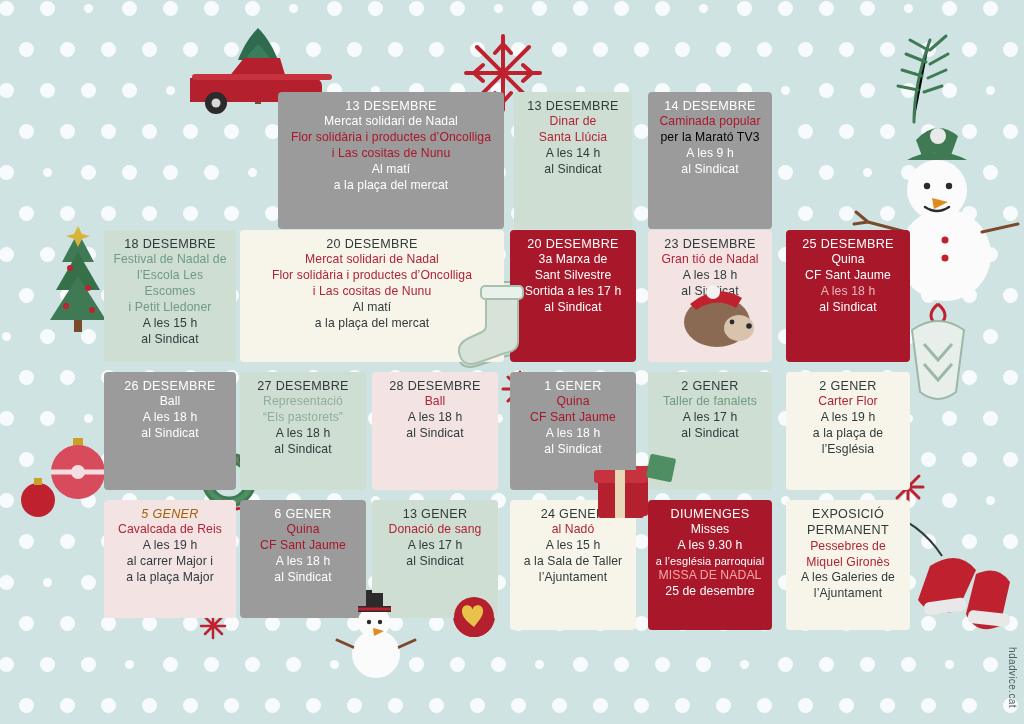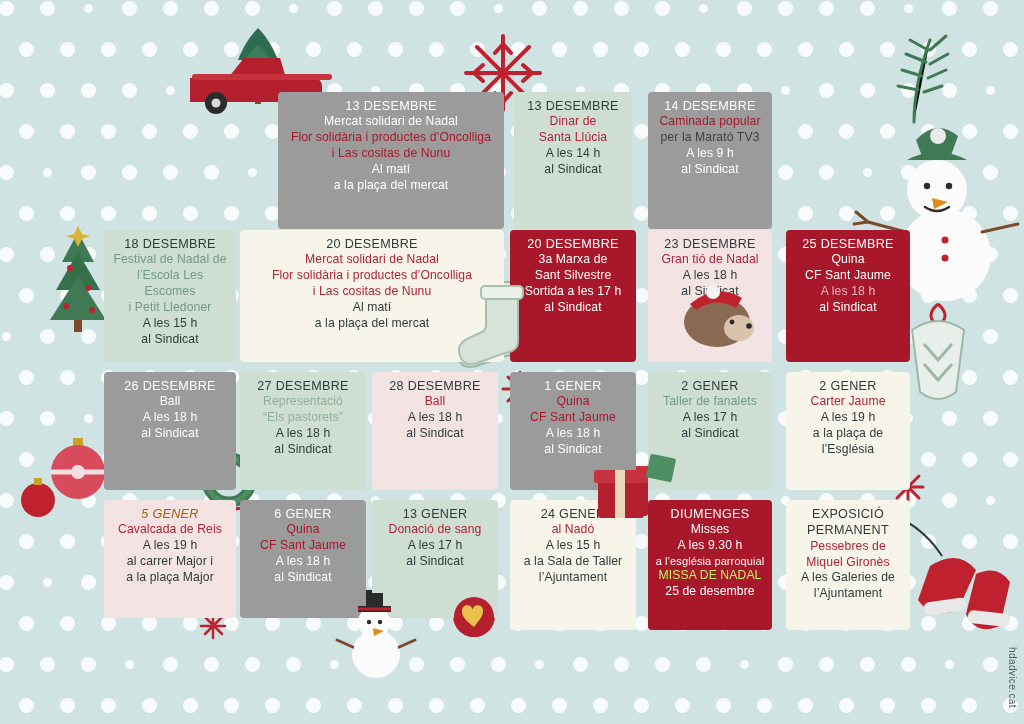--- a/index.html
+++ b/index.html
@@ -658,21 +658,21 @@
     <span class="ln head" style="color: rgb(47, 59, 59);">13 DESEMBRE</span>
     <span class="ln" style="color: rgb(176, 36, 54);">Dinar de</span>
     <span class="ln" style="color: rgb(176, 36, 54);">Santa Llúcia</span>
     <span class="ln" style="color: rgb(47, 59, 59);">A les 14 h</span>
     <span class="ln" style="color: rgb(47, 59, 59);">al Sindicat</span>
   </div>
 
   <div class="card" style="left:648px;top:92px;width:124px;height:137px;background:#9b9b9b;">
     <span class="ln head" style="color: rgb(255, 255, 255);">14 DESEMBRE</span>
     <span class="ln" style="color: rgb(168, 23, 42);">Caminada popular</span>
-    <span class="ln" style="color: #404040;">per la Marató TV3</span>
+    <span class="ln" style="color: #000000;">per la Marató TV3</span>
     <span class="ln" style="color: rgb(255, 255, 255);">A les 9 h</span>
     <span class="ln" style="color: rgb(255, 255, 255);">al Sindicat</span>
   </div>
 
 
   <div class="card" style="left:104px;top:230px;width:132px;height:132px;background:#cfded2;">
     <span class="ln head" style="color: rgb(47, 59, 59);">18 DESEMBRE</span>
     <span class="ln" style="color: rgb(111, 154, 132);">Festival de Nadal de</span>
     <span class="ln" style="color: rgb(111, 154, 132);">l’Escola Les Escomes</span>
     <span class="ln" style="color: rgb(111, 154, 132);">i Petit Lledoner</span>
@@ -744,21 +744,21 @@
 
   <div class="card" style="left:648px;top:372px;width:124px;height:118px;background:#cfded2;">
     <span class="ln head" style="color: rgb(47, 59, 59);">2 GENER</span>
     <span class="ln" style="color: rgb(111, 154, 132);">Taller de fanalets</span>
     <span class="ln" style="color: rgb(47, 59, 59);">A les 17 h</span>
     <span class="ln" style="color: rgb(47, 59, 59);">al Sindicat</span>
   </div>
 
   <div class="card" style="left:786px;top:372px;width:124px;height:118px;background:#f7f4e9;">
     <span class="ln head" style="color: rgb(47, 59, 59);">2 GENER</span>
-    <span class="ln" style="color: rgb(176, 36, 54);">Carter Jaume</span>
+    <span class="ln" style="color: rgb(176, 36, 54);">Carter Flor</span>
     <span class="ln" style="color: rgb(47, 59, 59);">A les 19 h</span>
     <span class="ln" style="color: rgb(47, 59, 59);">a la plaça de</span>
     <span class="ln" style="color: rgb(47, 59, 59);">l’Església</span>
   </div>
 
   <div class="card" style="left:104px;top:500px;width:132px;height:118px;background:#f3e3e3;">
     <span class="ln head" style="color: #a16207; font-style: italic;">5 GENER</span>
     <span class="ln" style="color: rgb(176, 36, 54);">Cavalcada de Reis</span>
     <span class="ln" style="color: rgb(47, 59, 59);">A les 19 h</span>
     <span class="ln" style="color: rgb(47, 59, 59);">al carrer Major i</span>
@@ -786,21 +786,21 @@
     <span class="ln" style="color: rgb(47, 59, 59);">A les 15 h</span>
     <span class="ln" style="color: rgb(47, 59, 59);">a la Sala de Taller</span>
     <span class="ln" style="color: rgb(47, 59, 59);">l’Ajuntament</span>
   </div>
 
   <div class="card" style="left:648px;top:500px;width:124px;height:130px;background:#a8172a;">
     <span class="ln head" style="color: rgb(255, 255, 255);">DIUMENGES</span>
     <span class="ln" style="color: rgb(255, 255, 255);">Misses</span>
     <span class="ln" style="color: rgb(255, 255, 255);">A les 9.30 h</span>
     <span class="ln" style="font-size: 11px; color: rgb(255, 255, 255);">a l’església parroquial</span>
-    <span class="ln" style="color: #bef264;">MISSA DE NADAL</span>
+    <span class="ln" style="color: #fca5a5;">MISSA DE NADAL</span>
     <span class="ln" style="color: rgb(255, 255, 255);">25 de desembre</span>
   </div>
 
   <div class="card" style="left:786px;top:500px;width:124px;height:130px;background:#f7f4e9;">
     <span class="ln head" style="color: rgb(47, 59, 59);">EXPOSICIÓ</span>
     <span class="ln head" style="color: rgb(47, 59, 59);">PERMANENT</span>
     <span class="ln" style="color: rgb(176, 36, 54);">Pessebres de</span>
     <span class="ln" style="color: rgb(176, 36, 54);">Miquel Gironès</span>
     <span class="ln" style="color: rgb(47, 59, 59);">A les Galeries de</span>
     <span class="ln" style="color: rgb(47, 59, 59);">l’Ajuntament</span>

